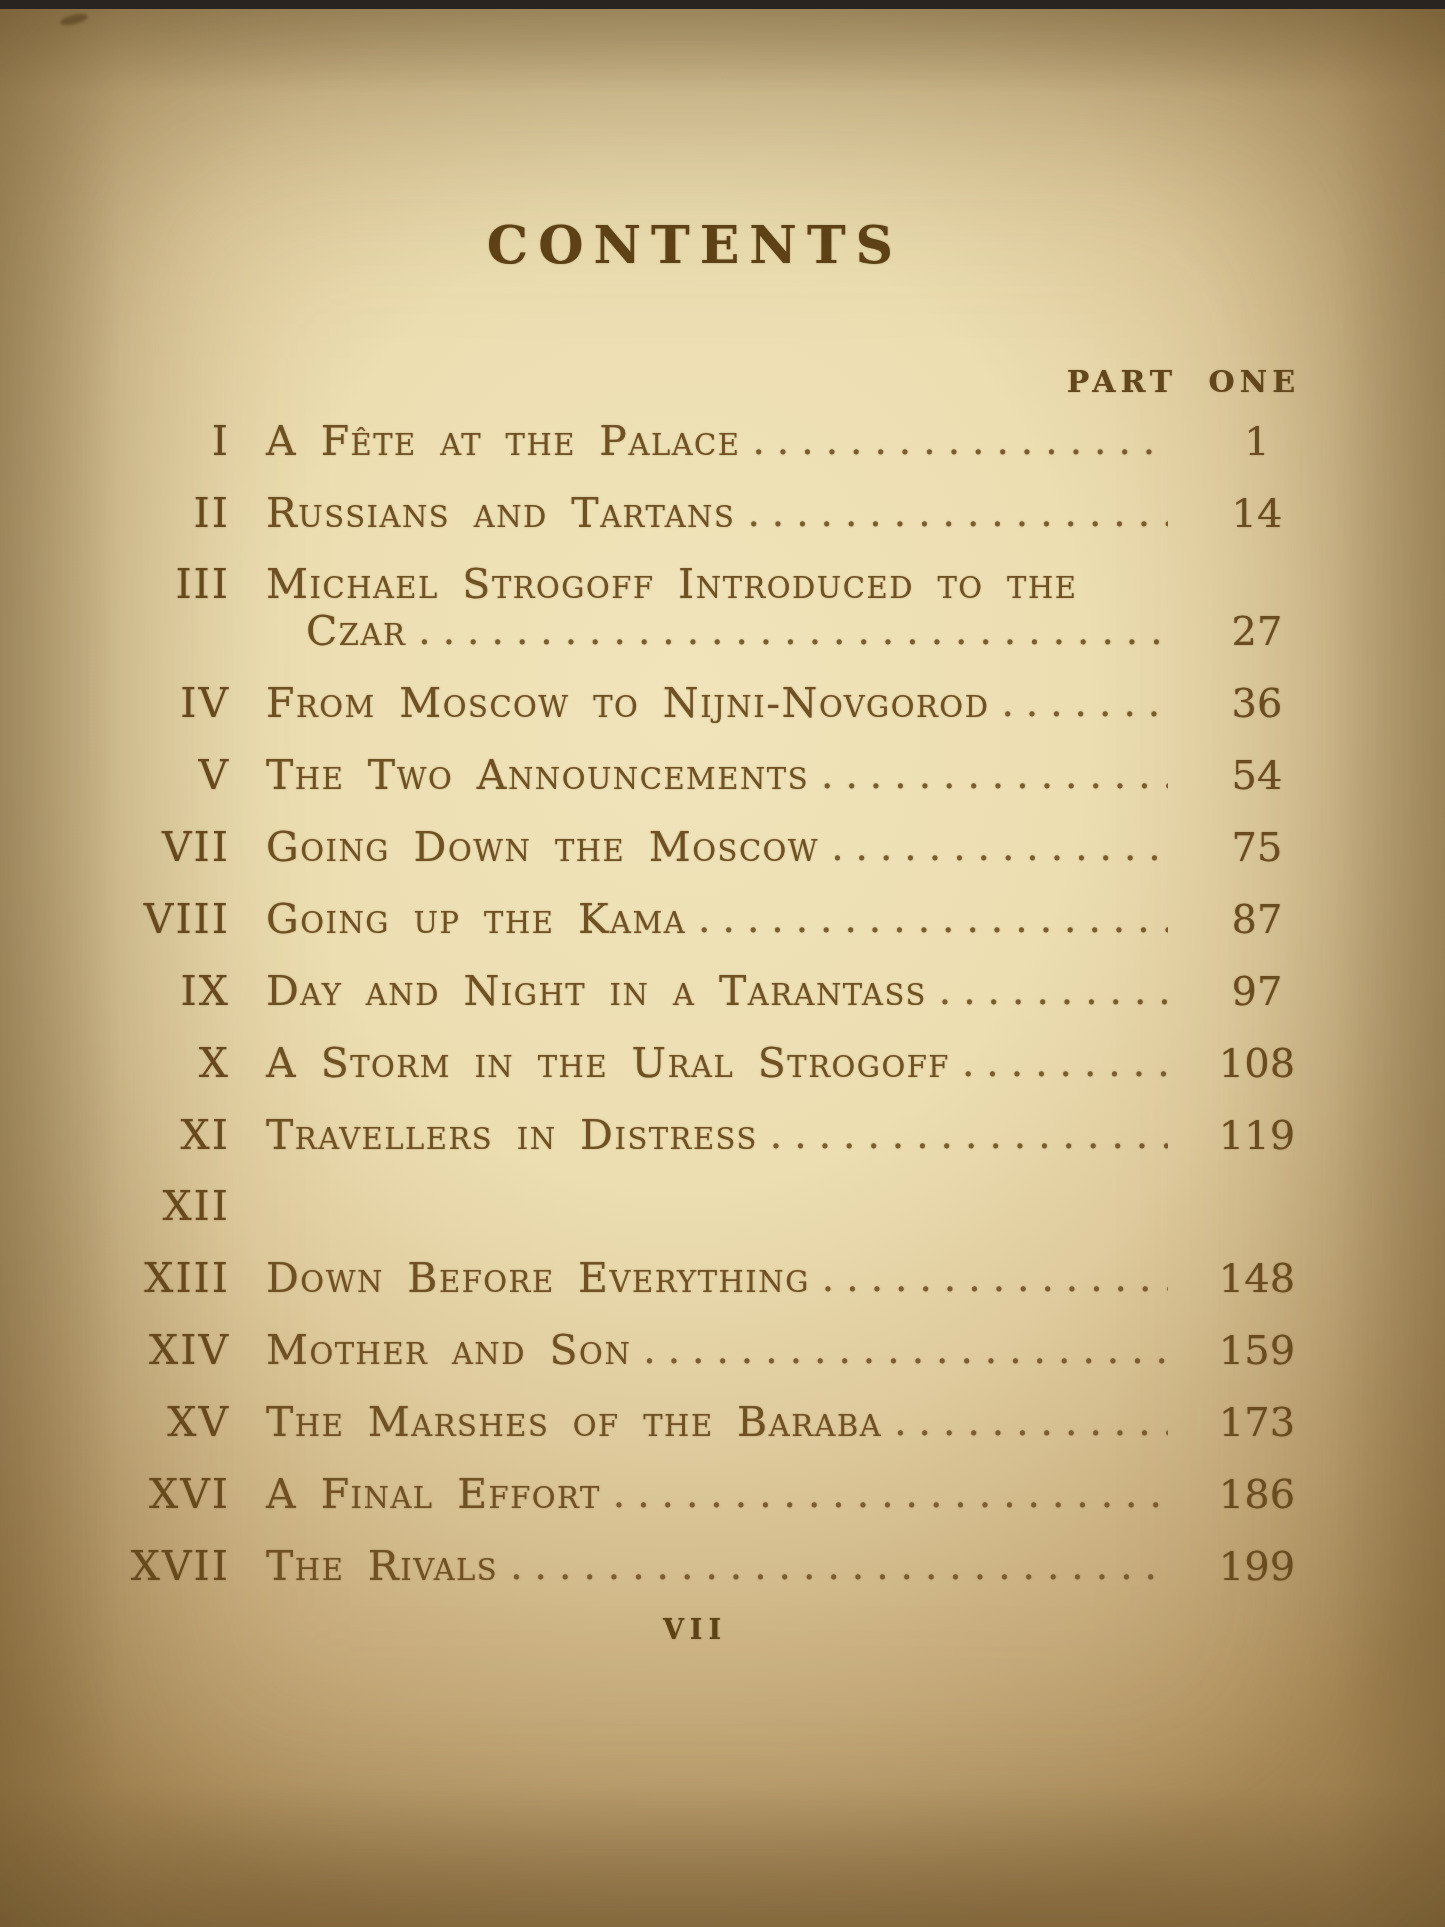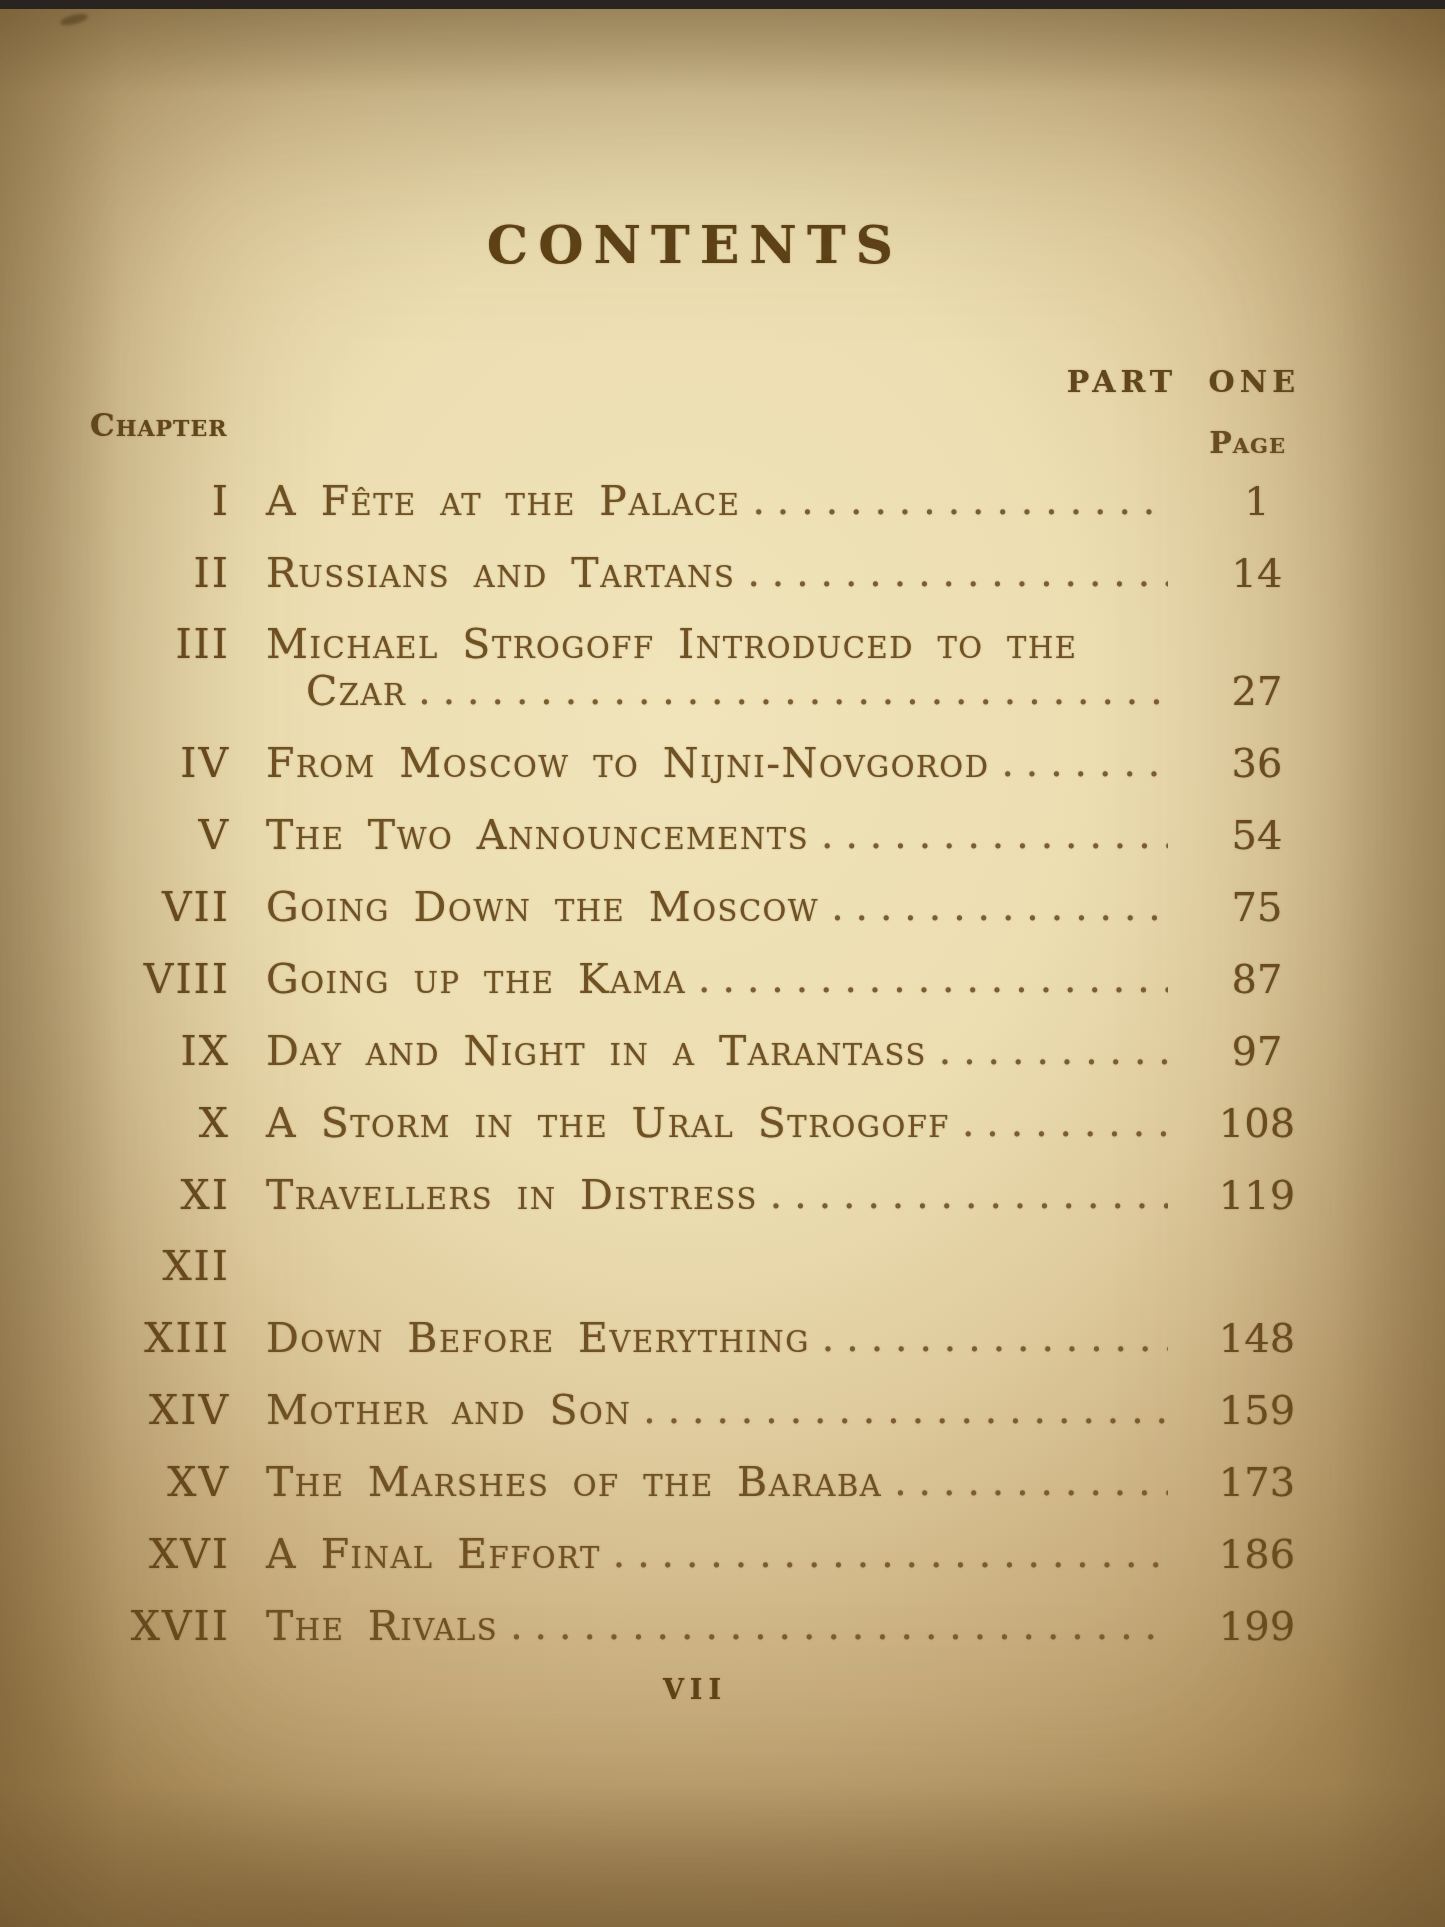--- a/index.html
+++ b/index.html
@@ -100,24 +100,20 @@
 </head>
 <body>
 
 <div class="photo">
   <div class="speck"></div>
 
   <div class="text-layer">
     <h1 class="contents-title">CONTENTS</h1>
     <div class="part-heading">PART ONE</div>
 
-    <div class="cols-header">
-      <span class="chapter-label">Chapter</span>
-      <span class="page-label">Page</span>
-    </div>
 
     <div class="entries" id="entries">
   <div class="entry">
     <span class="num">I</span>
     <div class="entry-body">
   <div class="entry-line">
     <span class="entry-title">A Fête at the Palace</span>
     <span class="leader"></span>
     <span class="pagenum">1</span>
   </div>

